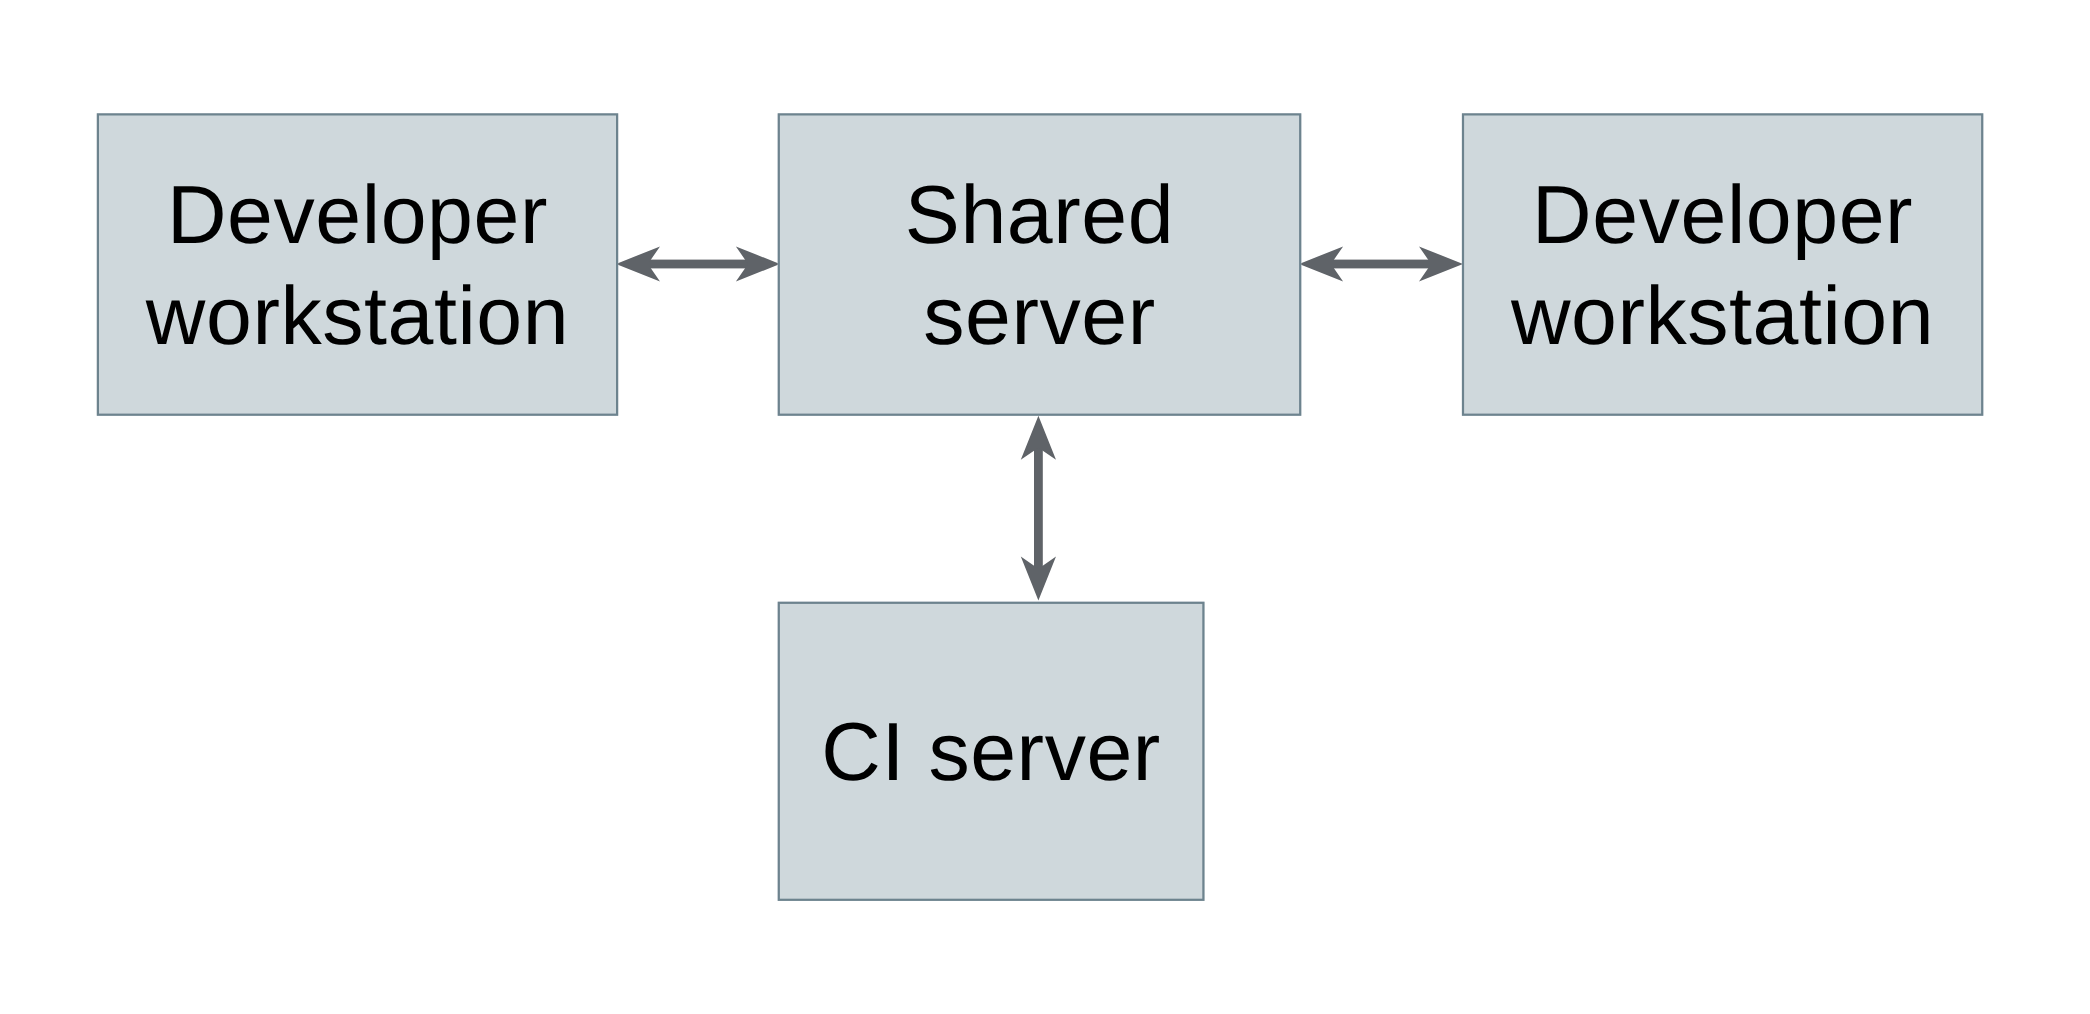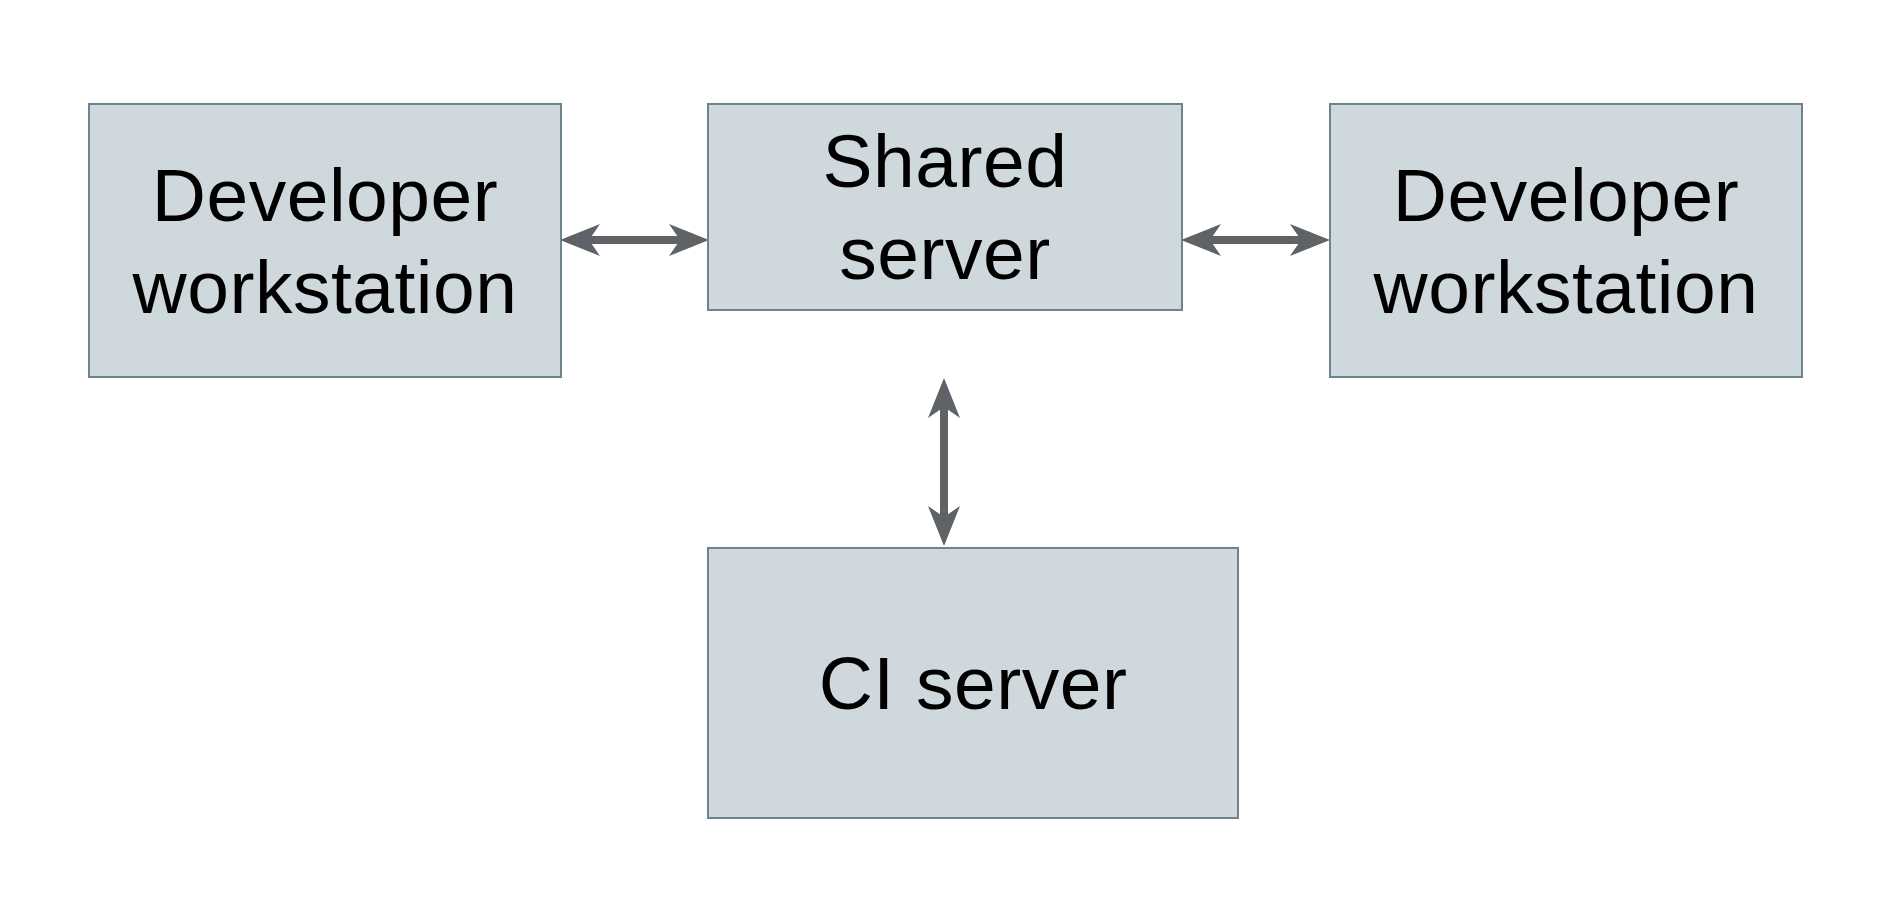--- a/index.html
+++ b/index.html
@@ -36,23 +36,23 @@
   }
   .node .line {
     display: block;
     font-size: 75px;
     line-height: 92px;
     color: #000000;
     letter-spacing: 0.5px;
     white-space: nowrap;
   }
   #node-dev-left   { left: 88px;   top: 103px; width: 474px; height: 275px; }
-  #node-cache      { left: 707px;  top: 103px; width: 476px; height: 208px; }
+  #node-cache      { left: 707px;  top: 103px; width: 476px; height: 275px; }
   #node-dev-right  { left: 1329px; top: 103px; width: 474px; height: 275px; }
-  #node-ci         { left: 707px;  top: 547px; width: 532px; height: 272px; }
+  #node-ci         { left: 707px;  top: 547px; width: 388px; height: 272px; }
 </style>
 </head>
 <body>
 
 <div class="canvas">
 
   <svg class="edges" viewBox="0 0 1900 922" xmlns="http://www.w3.org/2000/svg">
 
     <g>
       <rect x="586" y="236" width="97" height="8" fill="#5f6368"></rect>

